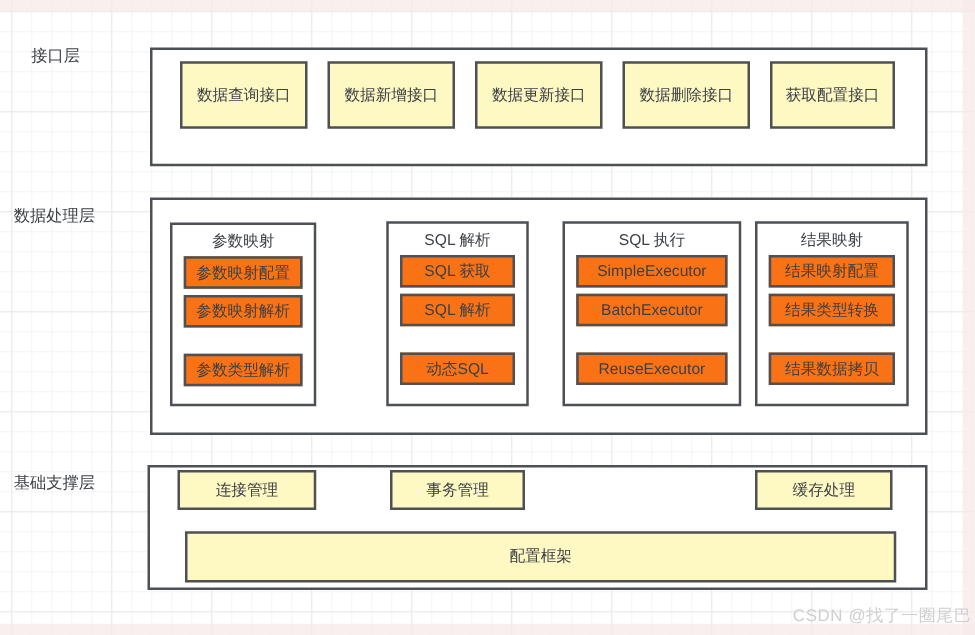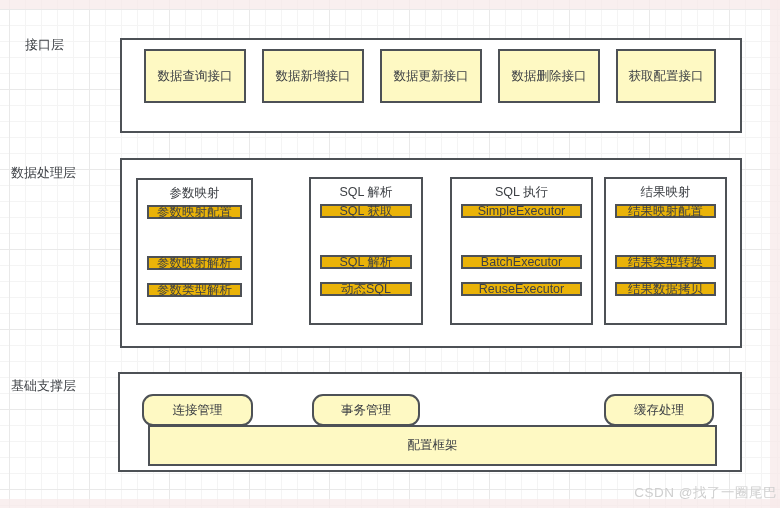--- a/index.html
+++ b/index.html
@@ -63,53 +63,53 @@
     line-height: 27px;
     text-align: center;
     font-size: 12.5px;
     color: #3d4045;
     white-space: nowrap;
   }
   .group-item {
     position: absolute;
     left: 9px;
     right: 9px;
-    height: 14px;
+    height: 26px;
     border: 2px solid #4d5156;
-    background: #eab308;
+    background: #f97316;
     display: flex;
     align-items: center;
     justify-content: center;
     font-size: 12.5px;
     color: #3d4045;
     white-space: nowrap;
   }
   .gi-1 { top: 25px; }
-  .gi-2 { top: 76px; }
+  .gi-2 { top: 56px; }
   .gi-3 { top: 103px; }
 
   
   .layer-interface { left:120px; top:38px; width:622px; height:95px; }
   .l1-b { top:9px; width:102px; height:54px; }
   .l1-b0 { left:22px; }
   .l1-b1 { left:140px; }
   .l1-b2 { left:258px; }
   .l1-b3 { left:376px; }
   .l1-b4 { left:494px; width:100px; }
 
   
   .layer-processing { left:120px; top:158px; width:622px; height:190px; }
   .group-0 { left:14px;  top:18px; width:117px; height:147px; }
   .group-1 { left:187px; top:17px; width:114px; height:148px; }
   .group-2 { left:328px; top:17px; width:143px; height:148px; }
   .group-3 { left:482px; top:17px; width:123px; height:148px; }
 
   
   .layer-foundation { left:118px; top:372px; width:624px; height:100px; }
-  .l3-b { top:20px; height:32px;border-radius:11px; }
+  .l3-b { top:2px; height:32px; }
   .l3-b0 { left:22px;  width:111px; }
   .l3-b1 { left:192px; width:108px; }
   .l3-b2 { left:332px; width:110px; }
   .l3-b3 { left:484px; width:110px; }
   .l3-wide { left:28px; top:51px; width:569px; height:41px; }
 
   .watermark {
     position: absolute;
     top: 484px;
     right: 3px;

